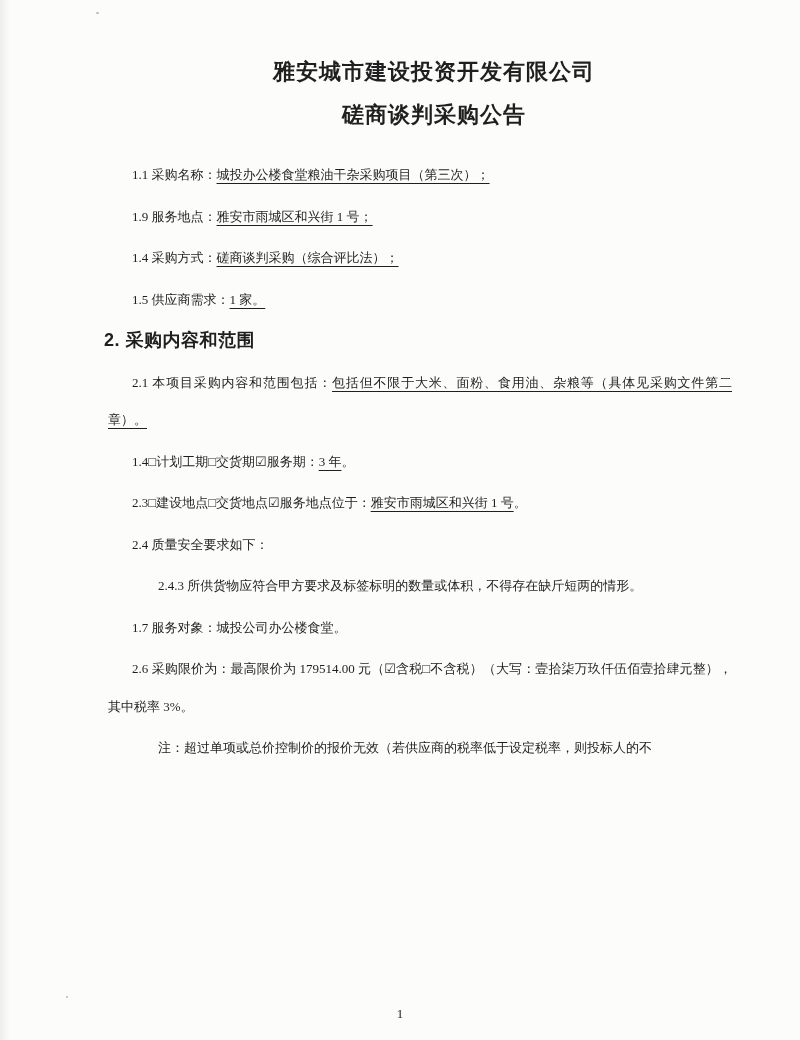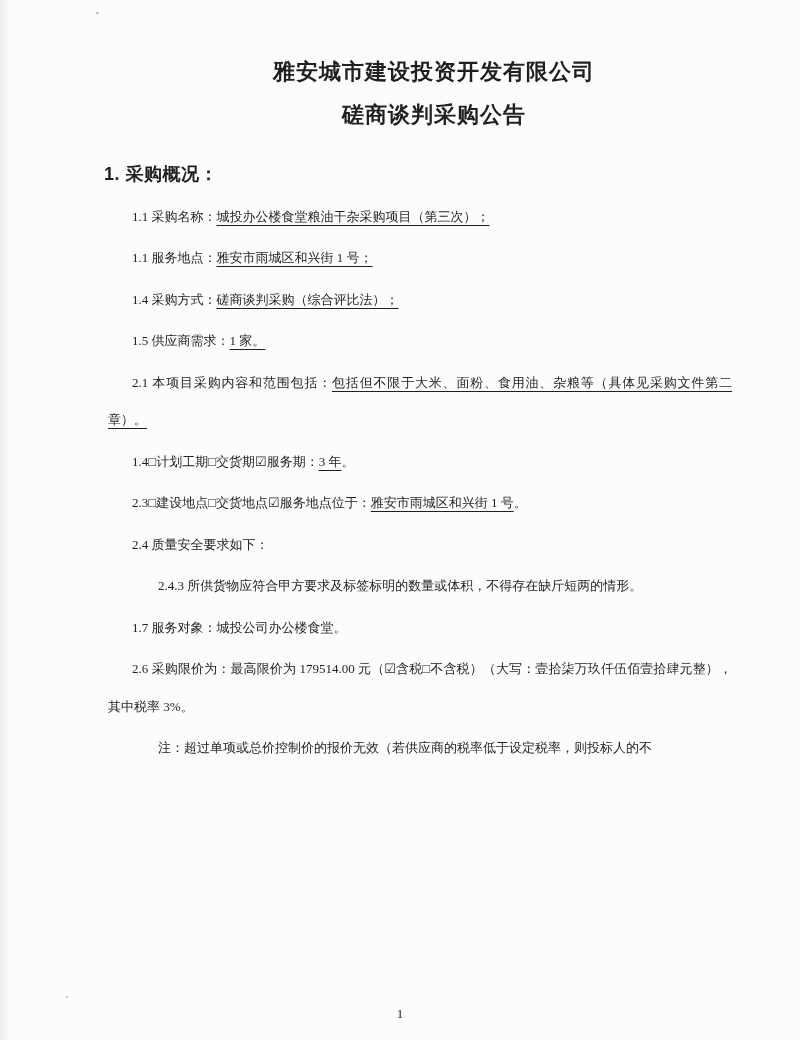--- a/index.html
+++ b/index.html
@@ -62,31 +62,31 @@
 </head>
 <body>
 
 <div class="page">
 
   <div class="titles">
     <div>雅安城市建设投资开发有限公司</div>
     <div>磋商谈判采购公告</div>
   </div>
 
-  <h2 class="sec-h">1. 采购概况：</h2>
 
   <p class="line ind1"><span>1.1 采购名称：</span><span class="u">城投办公楼食堂粮油干杂采购项目（第三次）；</span></p>
 
-  <p class="line ind1"><span>1.1 服务地点：</span><span class="u">雅安市雨城区和兴街 1 号；</span></p>
+  <p class="line ind1"><span>1.9 服务地点：</span><span class="u">雅安市雨城区和兴街 1 号；</span></p>
 
 
   <p class="line ind1"><span>1.4 采购方式：</span><span class="u">磋商谈判采购（综合评比法）；</span></p>
 
   <p class="line ind1"><span>1.5 供应商需求：</span><span class="u">1 家。</span></p>
 
+  <h2 class="sec-h">2. 采购内容和范围</h2>
 
   <p class="line ind1"><span>2.1 本项目采购内容和范围包括：</span><span class="u">包括但不限于大米、面粉、食用油、杂粮等（具体见采购文件第二章）。</span></p>
 
   <p class="line ind1"><span>1.4□计划工期□交货期☑服务期：</span><span class="u">3 年</span><span>。</span></p>
 
   <p class="line ind1"><span>2.3□建设地点□交货地点☑服务地点位于：</span><span class="u">雅安市雨城区和兴街 1 号</span><span>。</span></p>
 
   <p class="line ind1">2.4 质量安全要求如下：</p>
 
 

